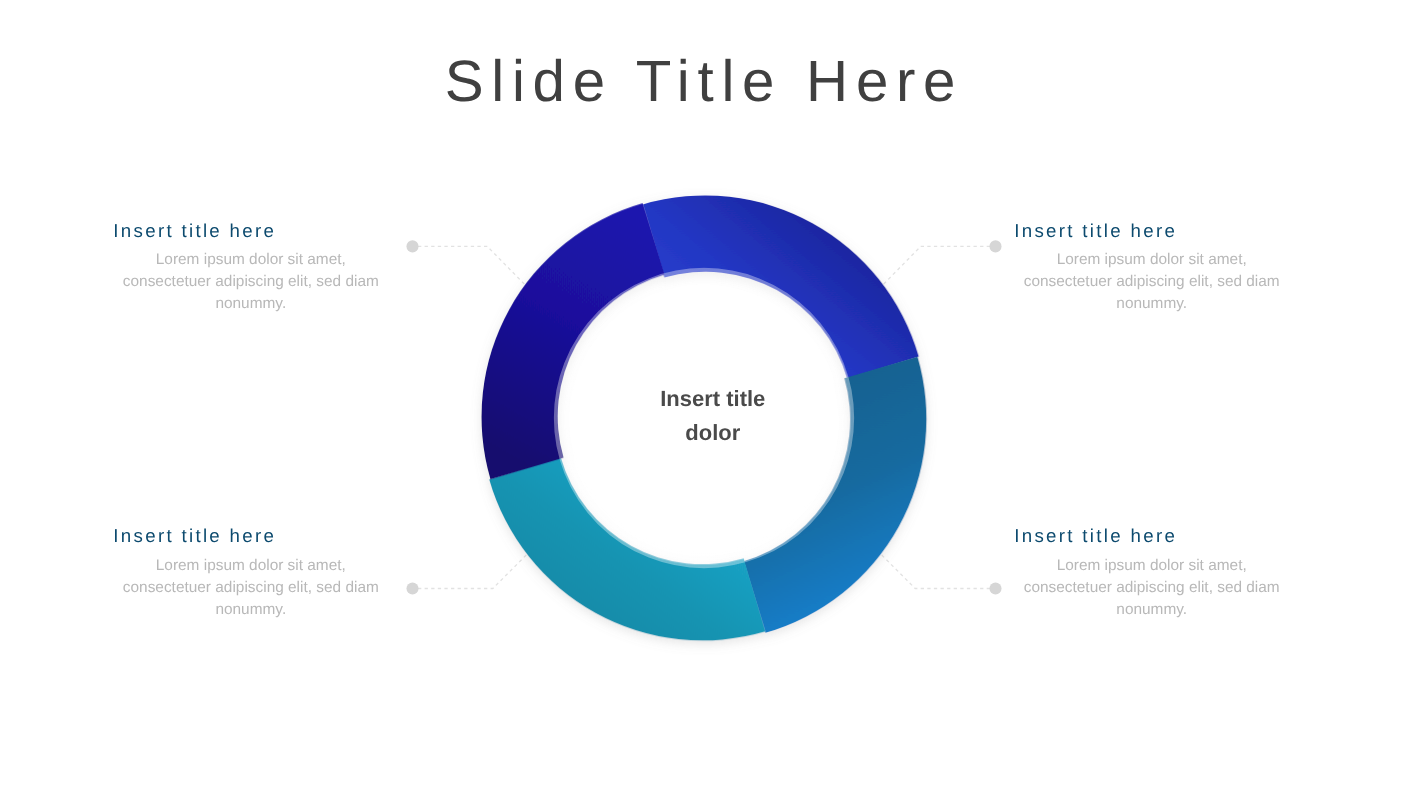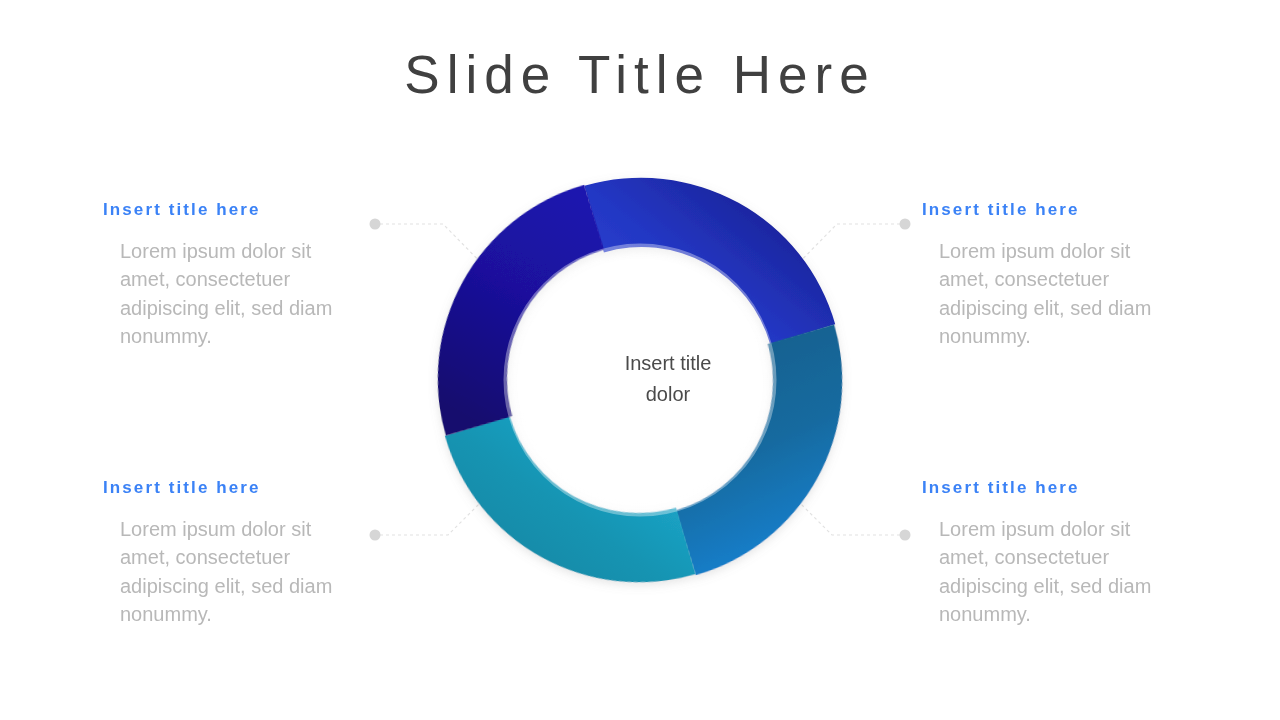--- a/index.html
+++ b/index.html
@@ -39,32 +39,33 @@
     white-space: nowrap;
   }
 
   
   .callout {
     position: absolute;
     width: 250px;
   }
   .callout-title {
     font-size: 17px;
-    font-weight: 700;
+    font-weight: 400;
     letter-spacing: 2.1px;
-    color: #3b82f6;
+    color: #0c4a6e;
     margin: 0 0 6px 0;
     white-space: nowrap;
   }
   .callout-body {
-    font-size: 20px;
+    font-size: 14px;
     font-weight: 400;
     line-height: 1.42;
     color: #b8b8b8;
-    margin: 17px;
+    margin: 4px;
+    text-align: center;
   }
 
   .callout-tl { left: 103px; top: 200px; }
   .callout-bl { left: 103px; top: 478px; }
   .callout-tr { left: 922px; top: 200px; }
   .callout-br { left: 922px; top: 478px; }
 
   
   .connectors {
     position: absolute;
@@ -77,26 +78,26 @@
   
   .donut-wrap {
     position: absolute;
     left: 0; top: 0;
     width: 1280px;
     height: 720px;
   }
 
   .center-label {
     position: absolute;
-    left: 568px;
+    left: 548px;
     top: 348px;
     width: 200px;
     text-align: center;
     font-size: 20px;
-    font-weight: normal;
+    font-weight: bold;
     line-height: 1.56;
     color: #4a4a4a;
   }
 </style>
 </head>
 <body>
 
 <div class="slide">
 
   <div class="slide-title">Slide Title Here</div>

